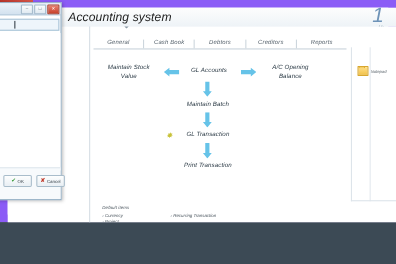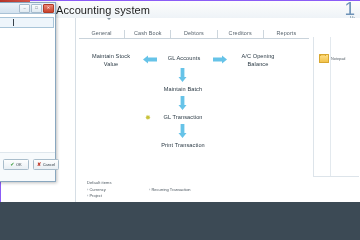--- a/index.html
+++ b/index.html
@@ -7,21 +7,21 @@
     width:360px;height:202px;overflow:hidden;
     font-family:"Liberation Sans", sans-serif;
     background:#3c4a55;
     position:relative;
   }
   
   #desktop{position:absolute;inset:0;background:linear-gradient(160deg,#4a5a66 0%,#2f3b44 100%);}
   
   #app-window{
     position:absolute;left:0;top:0;width:360px;height:202px;
-    background:#ffffff;border:1px solid #8b5cf6;box-sizing:border-box;
+    background:#ffffff;border:7px solid #8b5cf6;box-sizing:border-box;font-style:italic;
   }
   #app-titlebar{
     position:absolute;left:0;top:0;width:360px;height:17px;
     background:linear-gradient(#fdfdfd,#eef3f7);
     border-bottom:1px solid #d8e2ea;
     display:flex;align-items:center;
   }
   #app-title{
     font-size:11px;color:#1d1d1d;margin-left:55px;white-space:nowrap;
     letter-spacing:0.1px;

